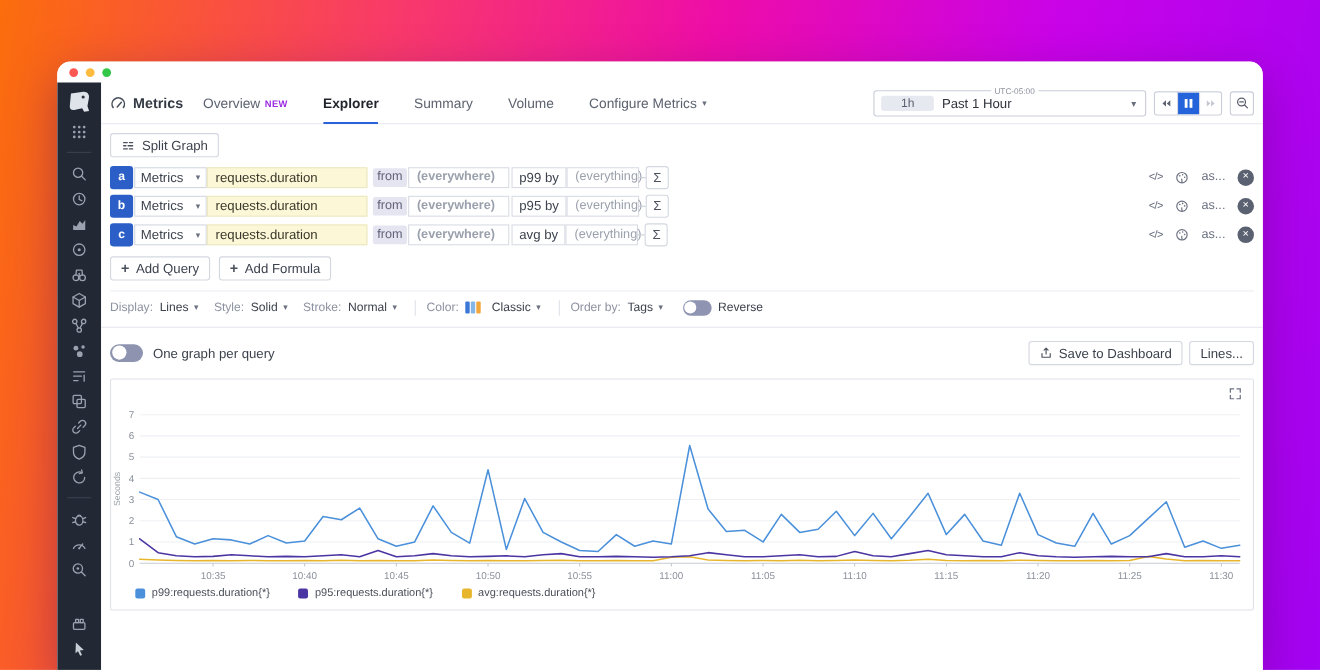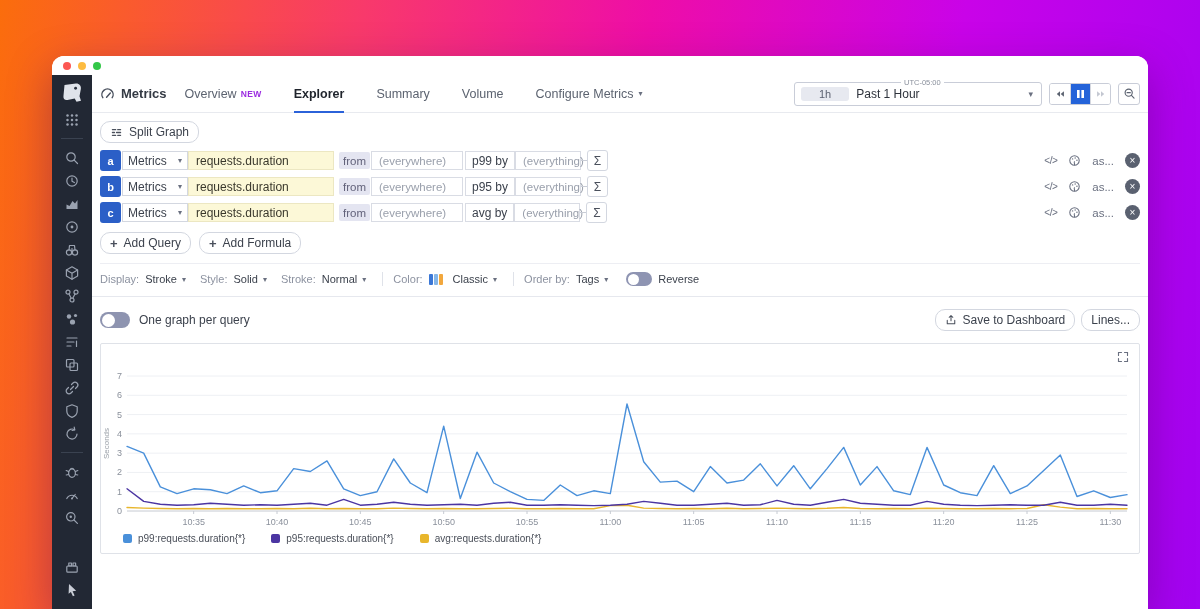--- a/index.html
+++ b/index.html
@@ -45,31 +45,31 @@
   .chip1h { background:#e7e9f0; border-radius:3px; font-size:11px; color:#5b6170; padding:1px 18px; }
   .tp-label { font-size:12px; color:#2e333c; }
   .tp-caret { margin-left:auto; color:#6a7080; font-size:9px; }
   .mediagroup { display:flex; border:1px solid #c9cdd8; border-radius:3px; overflow:hidden; height:22px; }
   .mbtn { width:20px; border:none; background:#fff; display:flex; align-items:center; justify-content:center; cursor:pointer; padding:0; }
   .mbtn + .mbtn { border-left:1px solid #d5d8e0; }
   .mbtn.pause { background:#2463d9; }
   .zoombtn { width:22px; height:22px; border:1px solid #c9cdd8; border-radius:3px; background:#fff; display:flex; align-items:center; justify-content:center; cursor:pointer; padding:0; }
 
   .toolrow { padding:8px 8px 7px; }
-  .btn { display:inline-flex; align-items:center; gap:6px; border:1px solid #d3d7e0; background:#fff; border-radius:10px; font-size:12px; color:#3c424d; padding:0 9px; height:22px; cursor:pointer; font-family:inherit; }
+  .btn { display:inline-flex; align-items:center; gap:6px; border:1px solid #d3d7e0; background:#fff; border-radius:3px; font-size:12px; color:#3c424d; padding:0 9px; height:22px; cursor:pointer; font-family:inherit; }
   .plus { color:#4a505c; font-weight:bold; font-size:13px; }
 
   
   .qrow { display:flex; align-items:center; height:21px; margin:0 8px 5px; }
   .qletter { width:21px; height:21px; flex:none; background:#2b5fc7; color:#fff; border-radius:3px; font-size:11px; font-weight:bold; display:flex; align-items:center; justify-content:center; cursor:pointer; }
   .qselect { width:66px; height:19px; border:1px solid #d3d7e0; background:#fff; display:flex; align-items:center; gap:4px; padding:0 5px; font-size:12px; color:#3c424d; margin-left:1px; cursor:pointer; }
   .qselect .caret { margin-left:auto; font-size:8px; color:#6a7080; }
   .qmetric { width:146px; height:19px; border:1px solid #ece7c2; background:#fcf8d7; font-size:12px; color:#3a382c; display:flex; align-items:center; padding:0 7px; cursor:text; }
   .qfrom { margin-left:5px; background:#e4e5f1; border-radius:2px; height:17px; padding:0 4px; font-size:11.5px; color:#62627a; display:flex; align-items:center; }
-  .qwhere { width:92px; height:19px; border:1px solid #d9dce4; font-size:11.5px; color:#9aa0ac; display:flex; align-items:center; padding:0 7px; margin-left:1px; cursor:text; }
+  .qwhere { width:92px; height:19px; border:1px solid #d9dce4; font-size:11.5px; color:#9aa0ac; display:flex; align-items:center; padding:0 7px; margin-left:1px; cursor:text;font-weight:bold; }
   .qagg { margin-left:2px; height:19px; border:1px solid #d9dce4; background:#fff; font-size:12px; color:#3c424d; display:flex; align-items:center; padding:0 6px; cursor:pointer; }
   .qgroup { width:66px; height:19px; border:1px solid #d9dce4; font-size:11.5px; color:#9aa0ac; display:flex; align-items:center; padding:0 7px; cursor:text; }
   .qconn { width:6px; height:1px; background:#c9cdd6; flex:none; }
   .qsigma { width:21px; height:21px; flex:none; border:1px solid #d3d7e0; background:#fff; border-radius:3px; font-size:12px; color:#4a505c; display:flex; align-items:center; justify-content:center; cursor:pointer; padding:0; font-family:inherit; }
   .qspacer { flex:1; }
   .qcode { font-size:10px; color:#6a7080; letter-spacing:-.5px; cursor:pointer; }
   .qpalette { display:flex; margin-left:11px; cursor:pointer; }
   .qas { font-size:11.5px; color:#6a7080; margin-left:11px; cursor:pointer; }
   .qclose { width:15px; height:15px; flex:none; border-radius:50%; background:#5a6170; color:#fff; border:none; font-size:10px; line-height:1; display:flex; align-items:center; justify-content:center; margin-left:11px; cursor:pointer; padding:0; }
 
@@ -428,21 +428,21 @@
         </button>
         <button class="btn">
           <span class="plus">+</span>
           <span>Add Formula</span>
         </button>
       </div>
 
       <div class="optsrow">
         <span class="opt-label">Display:</span>
         <span class="opt-val">
-            <span>Stroke</span>
+            <span>Lines</span>
             <span class="opt-caret">▾</span>
           </span>
         <span class="opt-label">Style:</span>
         <span class="opt-val">
             <span>Solid</span>
             <span class="opt-caret">▾</span>
           </span>
         <span class="opt-label">Stroke:</span>
         <span class="opt-val">
             <span>Normal</span>

